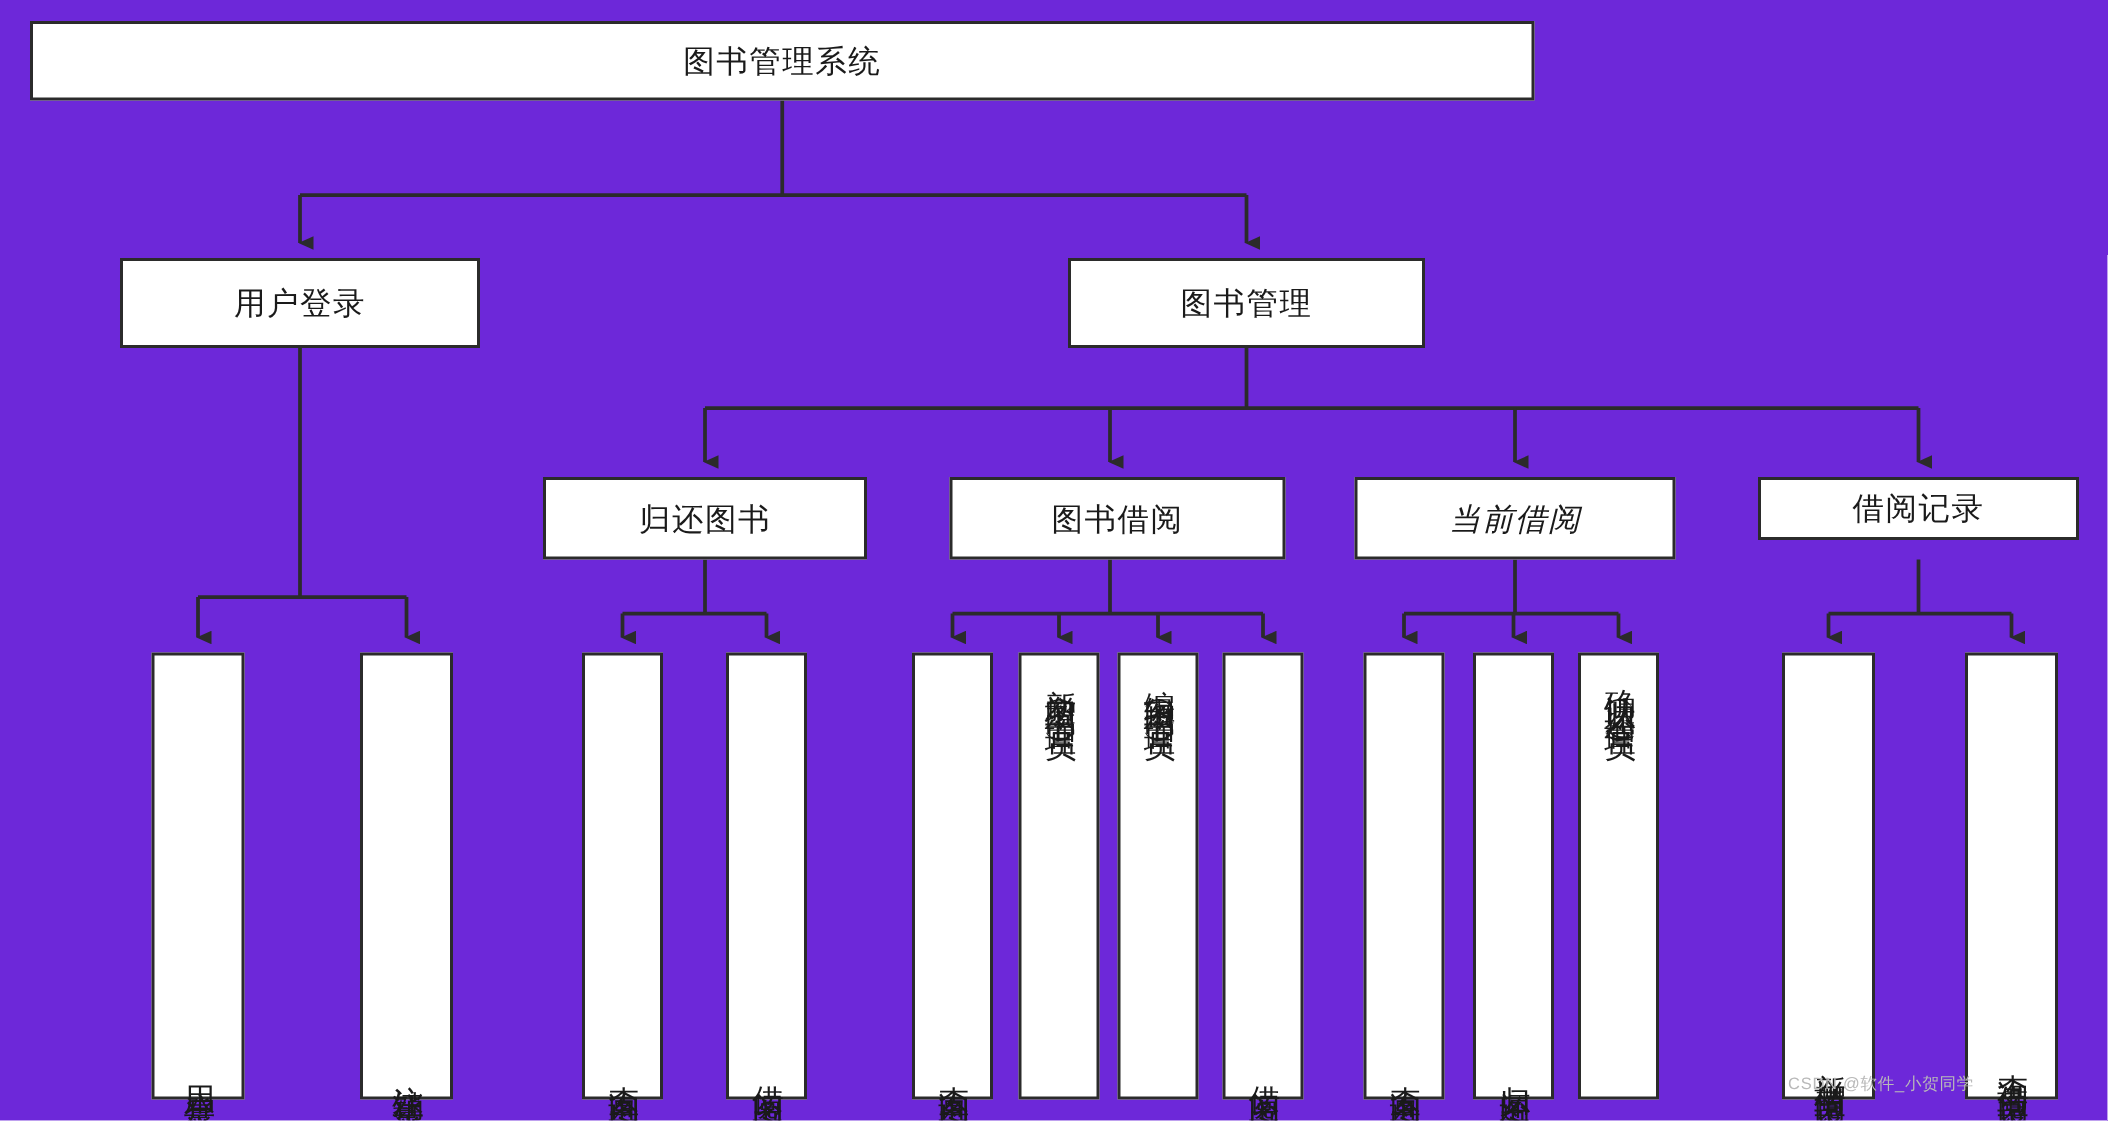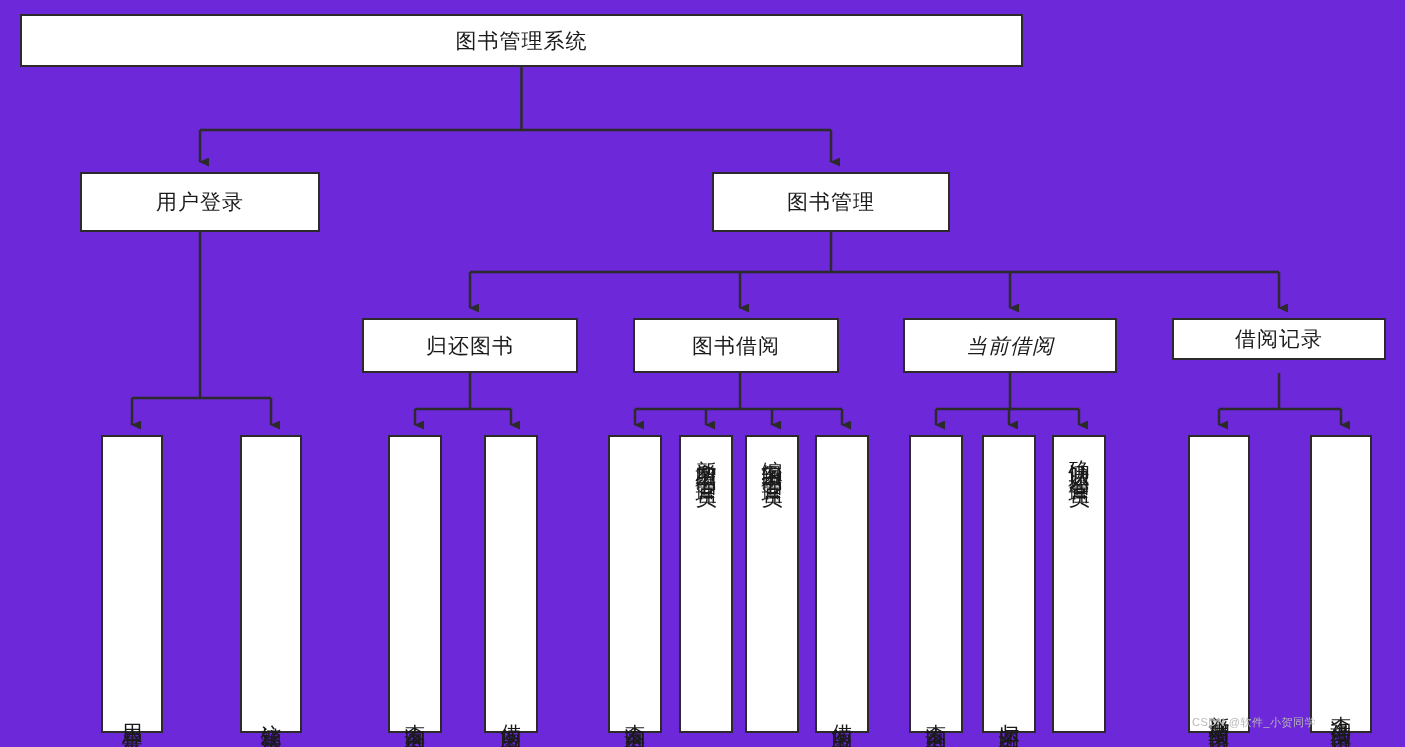--- a/index.html
+++ b/index.html
@@ -124,21 +124,21 @@
   <div class="node h" id="n-l2-0" style="left: 80px; top: 172px; width: 240px; height: 60px;">
     <span>用户登录</span>
   </div>
   <div class="node h" id="n-l2-1" style="left: 712px; top: 172px; width: 238px; height: 60px;">
     <span>图书管理</span>
   </div>
 
   <div class="node h" id="n-l3-0" style="left: 362px; top: 318px; width: 216px; height: 55px;">
     <span>归还图书</span>
   </div>
-  <div class="node h" id="n-l3-1" style="left: 633px; top: 318px; width: 206px; height: 55px;">
+  <div class="node h" id="n-l3-1" style="left: 633px; top: 318px; width: 224px; height: 55px;">
     <span>图书借阅</span>
   </div>
   <div class="node h" id="n-l3-2" style="left: 903px; top: 318px; width: 214px; height: 55px; font-style: italic;">
     <span>当前借阅</span>
   </div>
   <div class="node h" id="n-l3-3" style="left: 1172px; top: 318px; width: 214px; height: 42px;">
     <span>借阅记录</span>
   </div>
 
   <div class="node v" id="n-lf-0" style="left: 101px; top: 435px; width: 62px; height: 298px;">

